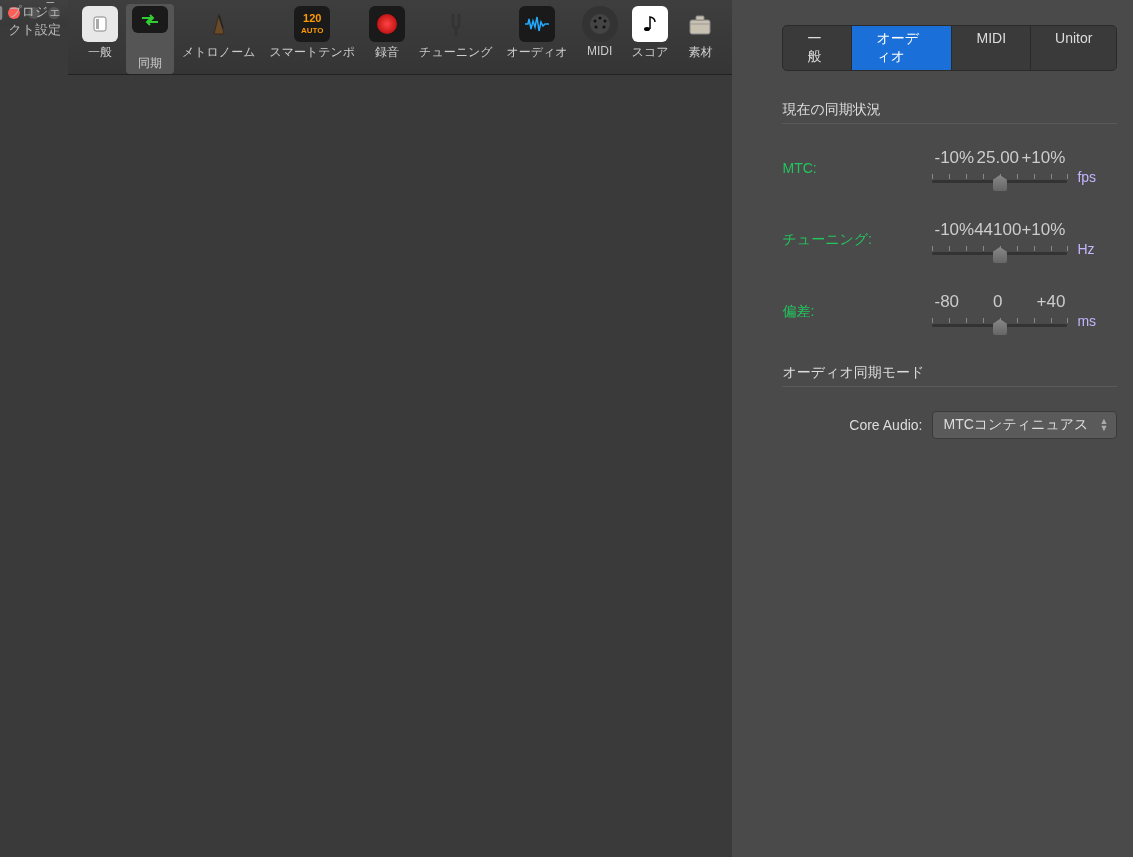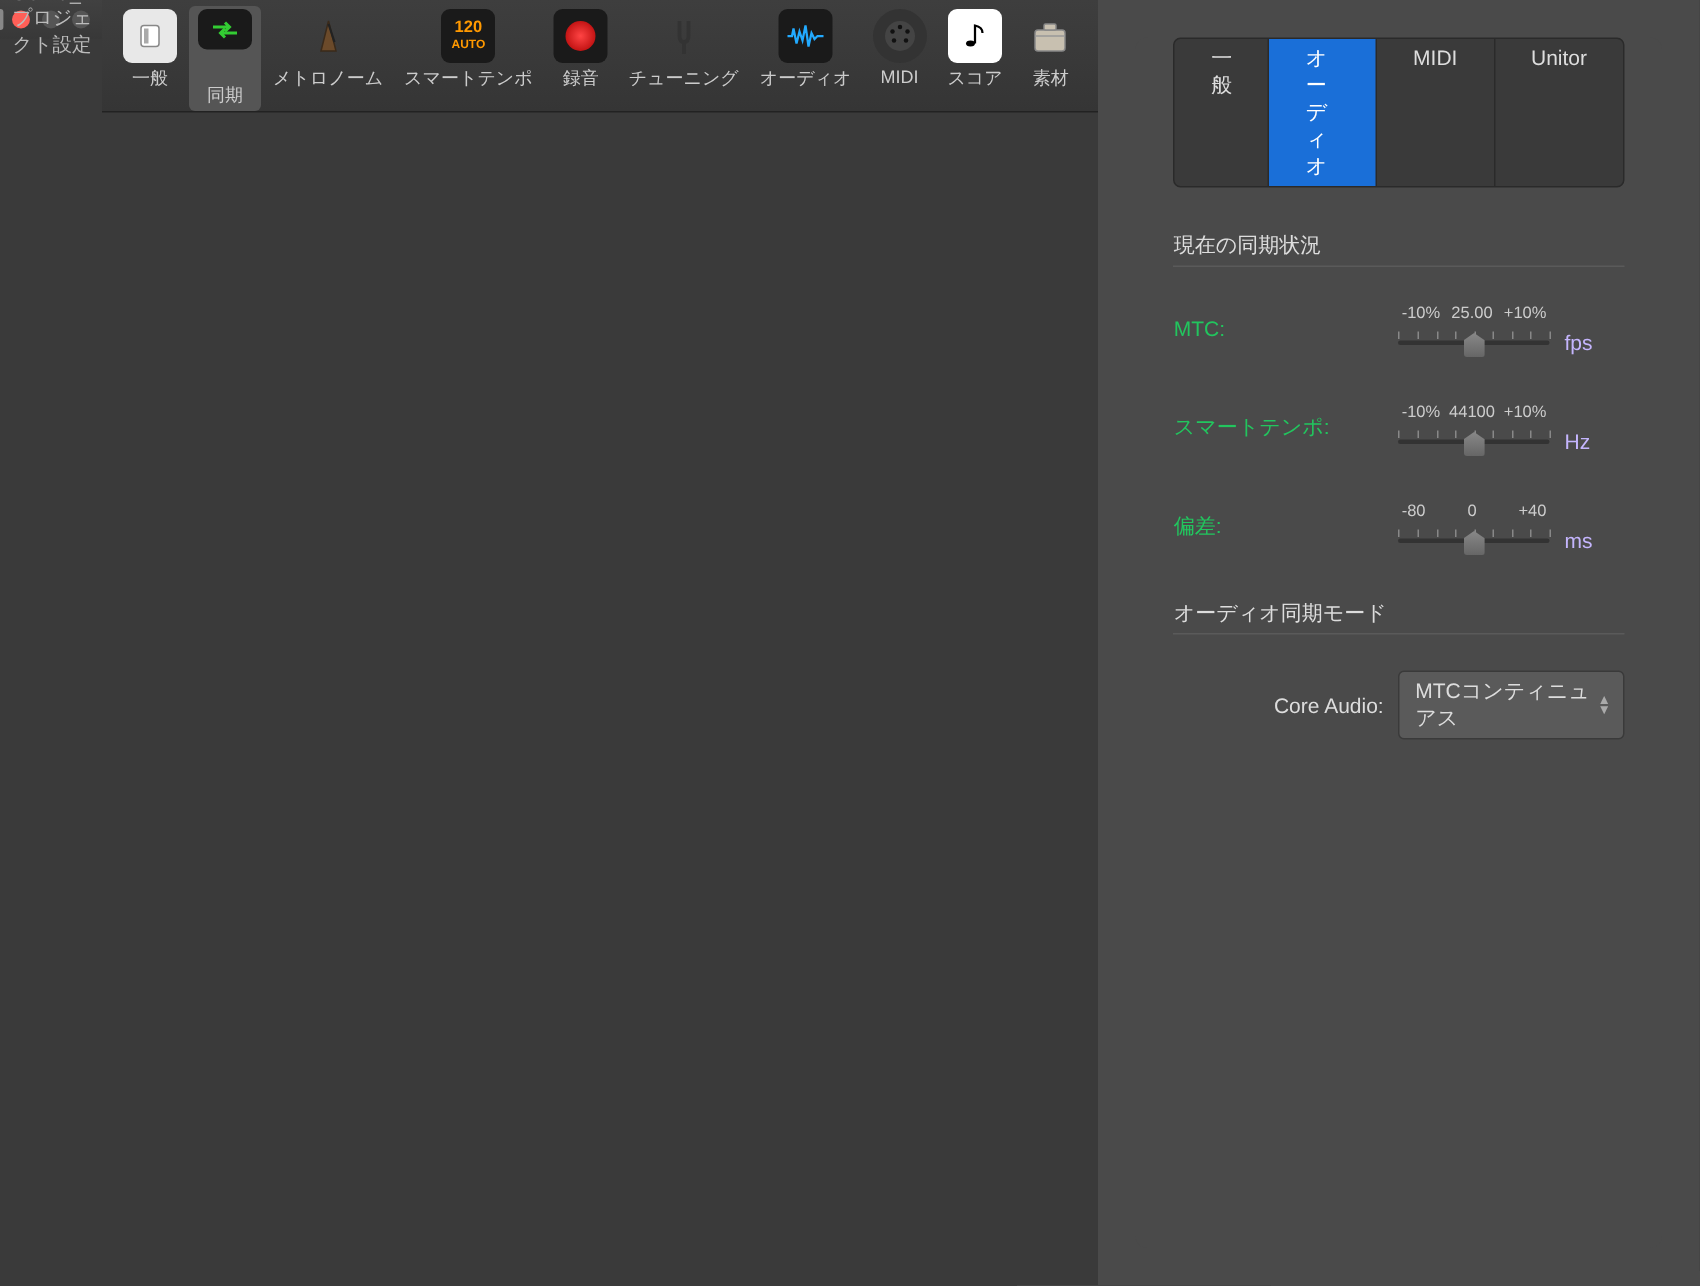--- a/index.html
+++ b/index.html
@@ -30,21 +30,21 @@
 .seg { padding: 4px 24px; color: #ddd; font-size: 14px; border-right: 1px solid #2a2a2a; cursor: pointer; }
 .seg:last-child { border-right: none; }
 .seg.active { background: #1a6fd8; color: #fff; }
 
 .section-title { color: #ddd; font-size: 14px; margin-bottom: 4px; }
 .hr { border-top: 1px solid #5a5a5a; margin-bottom: 24px; }
 
 .slider-row { display: flex; align-items: center; margin-bottom: 32px; }
 .slider-label { width: 150px; text-align: left; color: #22c55e; font-size: 14px; padding-right: 10px; }
 .slider-area { flex: 1; position: relative; }
-.slider-top { display: flex; justify-content: space-between; color: #ccc; font-size: 11px; margin-bottom: 6px; padding: 0 2px; }
+.slider-top { display: flex; justify-content: space-between; color: #ccc; font-size: 17px; margin-bottom: 6px; padding: 0 2px; }
 .slider-track { height: 14px; position: relative; }
 .track-line { position: absolute; top: 6px; left: 0; right: 0; height: 3px; background: #333; border-radius: 2px; }
 .tick { position: absolute; top: 0; width: 1px; height: 5px; background: #888; }
 .thumb { position: absolute; top: 1px; left: 50%; transform: translateX(-50%); width: 14px; height: 16px; background: linear-gradient(#888, #666); clip-path: polygon(50% 0, 100% 30%, 100% 100%, 0 100%, 0 30%); border-radius: 2px; }
 .slider-unit { width: 50px; color: #c4b5fd; font-size: 14px; padding-left: 10px; padding-top: 18px; }
 
 .select-row { display: flex; align-items: center; }
 .select-label { width: 150px; text-align: right; color: #ddd; font-size: 14px; padding-right: 10px; }
 .select { flex: 1; background: #5a5a5a; border: 1px solid #3a3a3a; border-radius: 4px; padding: 4px 10px; color: #ddd; font-size: 14px; max-width: 730px; position: relative; cursor: pointer; }
 .select-arrows { position: absolute; right: 8px; top: 50%; transform: translateY(-50%); color: #aaa; font-size: 9px; line-height: 7px; }
@@ -190,21 +190,21 @@
               <div class="tick" style="left:75%"></div>
               <div class="tick" style="left:87.5%"></div>
               <div class="tick" style="left:100%"></div>
             <div class="thumb"></div>
           </div>
         </div>
         <div class="slider-unit">fps</div>
       </div>
 
       <div class="slider-row">
-        <div class="slider-label">スマートテンポ:</div>
+        <div class="slider-label">チューニング:</div>
         <div class="slider-area">
           <div class="slider-top">
             <span>-10%</span>
             <span>44100</span>
             <span>+10%</span>
           </div>
           <div class="slider-track">
             <div class="track-line"></div>
             <div class="tick" style="left:0%"></div>
               <div class="tick" style="left:12.5%"></div>

